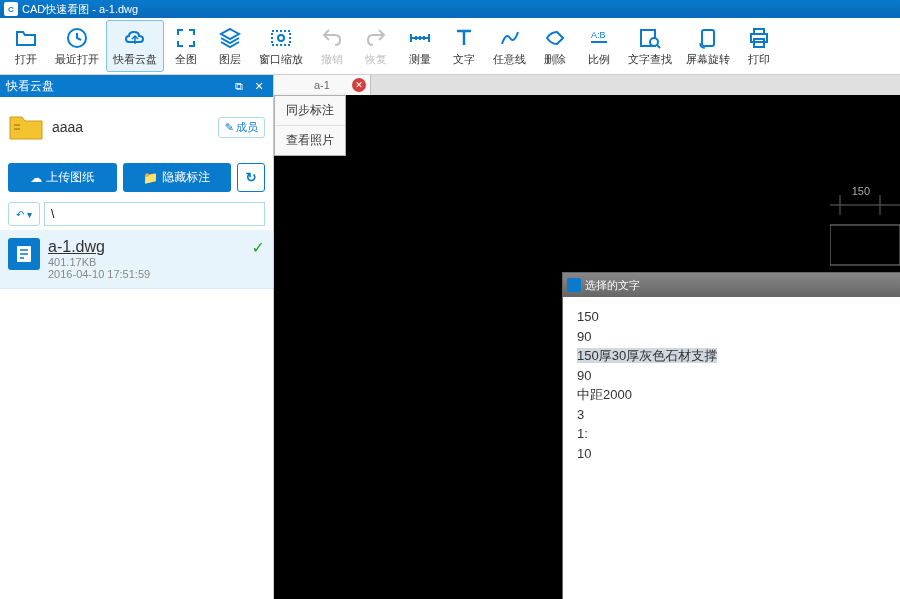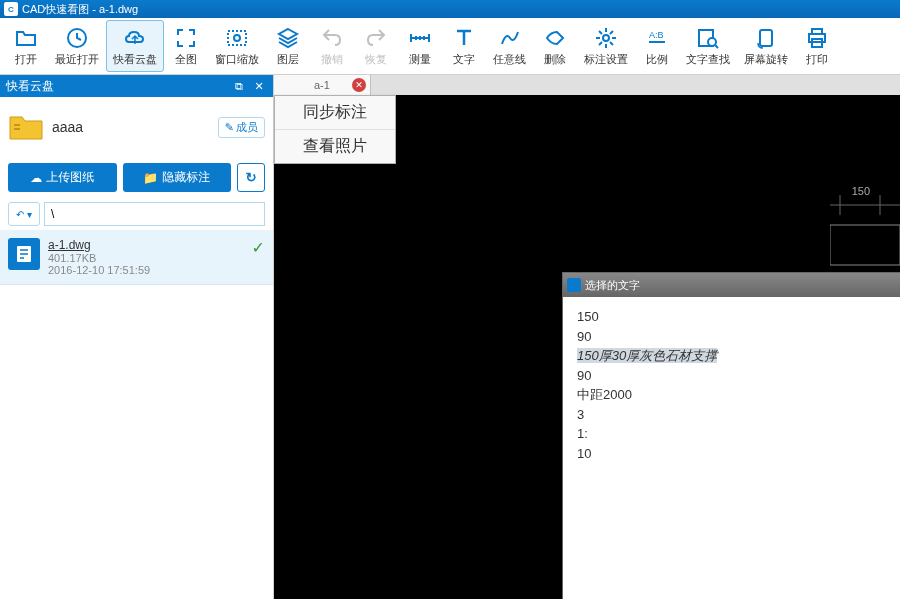--- a/index.html
+++ b/index.html
@@ -33,43 +33,43 @@
     .refresh-btn { width: 28px; background: #fff; border: 1px solid #0a7acc; border-radius: 3px; display: flex; align-items: center; justify-content: center; color: #0a7acc; cursor: pointer; font-weight: bold; }
     
     .path-row { display: flex; padding: 4px 8px; gap: 4px; align-items: center; }
     .nav-back { width: 32px; height: 24px; border: 1px solid #b0d8f0; background: #fff; border-radius: 3px; display: flex; align-items: center; justify-content: center; color: #0a7acc; cursor: pointer; font-size: 10px; }
     .path-input { flex: 1; height: 24px; border: 1px solid #b0d8f0; padding: 0 6px; font-size: 12px; }
     
     .file-list { flex: 1; overflow: auto; }
     .file-item { display: flex; padding: 8px; gap: 8px; align-items: flex-start; background: #e8f4fc; border-bottom: 1px solid #d8e8f4; }
     .file-icon { width: 32px; height: 32px; background: #0a7acc; border-radius: 3px; display: flex; align-items: center; justify-content: center; color: #fff; }
     .file-info { flex: 1; }
-    .file-name { font-size: 12px; color: #333; text-decoration: underline; }
+    .file-name { font-size: 16px; color: #333; text-decoration: underline; }
     .file-size { font-size: 11px; color: #888; }
     .file-date { font-size: 11px; color: #888; }
     .file-status { color: #2a9d2a; font-size: 16px; }
     
     .canvas-area { flex: 1; position: relative; background: #000; }
     .tab-bar { position: absolute; top: 0; left: 0; right: 0; height: 28px; background: #e0e0e0; display: flex; }
     .tab { height: 20px; padding: 0 40px 0 40px; background: #f8f8f8; border-right: 1px solid #c0c0c0; font-size: 11px; color: #666; display: flex; align-items: center; position: relative; }
     .tab-close { position: absolute; right: 4px; width: 14px; height: 14px; border-radius: 50%; background: #d04040; color: #fff; display: flex; align-items: center; justify-content: center; font-size: 9px; cursor: pointer; }
     
     .context-menu { position: absolute; top: 20px; left: 0; background: #f8f8f8; border: 1px solid #b0b0b0; box-shadow: 1px 1px 3px rgba(0,0,0,0.2); z-index: 5; }
-    .context-menu-item { padding: 6px 28px; font-size: 16px; color: #333; cursor: pointer; border-bottom: 1px solid #e0e0e0; }
+    .context-menu-item { padding: 6px 11px; font-size: 12px; color: #333; cursor: pointer; border-bottom: 1px solid #e0e0e0; }
     .context-menu-item:last-child { border-bottom: none; }
     
     .drawing-bg { position: absolute; top: 20px; left: 0; right: 0; bottom: 0; background: #000; }
     .drawing-text { position: absolute; color: #888; font-size: 11px; }
     
     .modal { position: absolute; top: 197px; left: 288px; width: 542px; height: 380px; background: #fff; border: 1px solid #666; box-shadow: 2px 2px 8px rgba(0,0,0,0.4); z-index: 10; display: flex; flex-direction: column; }
     .modal-title { height: 24px; background: linear-gradient(180deg, #888, #666); color: #fff; display: flex; align-items: center; justify-content: space-between; padding: 0 4px; font-size: 11px; }
     .modal-title-left { display: flex; align-items: flex-start; gap: 4px; }
     .modal-app-icon { width: 14px; height: 14px; background: #0a7acc; border-radius: 2px; }
     .modal-body { flex: 1; padding: 10px 14px; font-size: 13px; color: #333; line-height: 1.5; font-family: SimSun, monospace; overflow: auto; }
-    .modal-body .highlighted { background: #d0d8e0; font-style: italic; }
+    .modal-body .highlighted { background: #d0d8e0; }
   </style>
 </head>
 <body>
 
 <div class="titlebar">
   <div class="app-icon">C</div>
   <span>CAD快速看图 - a-1.dwg</span>
 </div>
 
 <div class="toolbar" id="toolbar">
@@ -103,35 +103,35 @@
       <div class="tool-icon">
         <svg width="24" height="24" viewBox="0 0 24 24">
           <path d="M4 9 L4 4 L9 4 M15 4 L20 4 L20 9 M20 15 L20 20 L15 20 M9 20 L4 20 L4 15" fill="none" stroke="currentColor" stroke-width="2"></path>
         </svg>
       </div>
       <div class="tool-label">全图</div>
     </div>
     <div class="tool-btn">
       <div class="tool-icon">
         <svg width="24" height="24" viewBox="0 0 24 24">
+          <path d="M12 3 L21 8 L12 13 L3 8 Z M3 12 L12 17 L21 12 M3 16 L12 21 L21 16" fill="none" stroke="currentColor" stroke-width="2"></path>
+        </svg>
+      </div>
+      <div class="tool-label">图层</div>
+    </div>
+    <div class="tool-btn">
+      <div class="tool-icon">
+        <svg width="24" height="24" viewBox="0 0 24 24">
           <rect x="3" y="5" width="18" height="14" fill="none" stroke="currentColor" stroke-width="2" stroke-dasharray="2 2"></rect>
           <circle cx="12" cy="12" r="3" fill="none" stroke="currentColor" stroke-width="2"></circle>
         </svg>
       </div>
       <div class="tool-label">窗口缩放</div>
     </div>
     <div class="tool-btn">
-      <div class="tool-icon">
-        <svg width="24" height="24" viewBox="0 0 24 24">
-          <path d="M12 3 L21 8 L12 13 L3 8 Z M3 12 L12 17 L21 12 M3 16 L12 21 L21 16" fill="none" stroke="currentColor" stroke-width="2"></path>
-        </svg>
-      </div>
-      <div class="tool-label">图层</div>
-    </div>
-    <div class="tool-btn">
       <div class="tool-icon disabled">
         <svg width="24" height="24" viewBox="0 0 24 24">
           <path d="M9 14 L4 9 L9 4 M4 9 L15 9 Q20 9 20 14 Q20 19 15 19" fill="none" stroke="currentColor" stroke-width="2"></path>
         </svg>
       </div>
       <div class="tool-label disabled">撤销</div>
     </div>
     <div class="tool-btn">
       <div class="tool-icon disabled">
         <svg width="24" height="24" viewBox="0 0 24 24">
@@ -164,29 +164,20 @@
       </div>
       <div class="tool-label">任意线</div>
     </div>
     <div class="tool-btn">
       <div class="tool-icon">
         <svg width="24" height="24" viewBox="0 0 24 24">
           <path d="M4 12 Q8 6 14 6 L20 12 L14 18 Q8 18 4 12 Z" fill="none" stroke="currentColor" stroke-width="2"></path>
         </svg>
       </div>
       <div class="tool-label">删除</div>
-    </div>
-    <div class="tool-btn">
-      <div class="tool-icon">
-        <svg width="24" height="24" viewBox="0 0 24 24">
-          <circle cx="12" cy="12" r="3" fill="none" stroke="currentColor" stroke-width="2"></circle>
-          <path d="M12 2 L12 6 M12 18 L12 22 M2 12 L6 12 M18 12 L22 12 M5 5 L8 8 M16 16 L19 19 M5 19 L8 16 M16 8 L19 5" stroke="currentColor" stroke-width="2"></path>
-        </svg>
-      </div>
-      <div class="tool-label">标注设置</div>
     </div>
     <div class="tool-btn">
       <div class="tool-icon">
         <svg width="24" height="24" viewBox="0 0 24 24">
           <text x="4" y="12" font-size="9" fill="currentColor">A:B</text>
           <line x1="4" y1="16" x2="20" y2="16" stroke="currentColor" stroke-width="2"></line>
         </svg>
       </div>
       <div class="tool-label">比例</div>
     </div>
@@ -266,21 +257,21 @@
       <div class="file-item">
         <div class="file-icon">
           <svg width="20" height="20" viewBox="0 0 20 20">
               <rect x="3" y="2" width="14" height="16" fill="#fff" rx="1"></rect>
               <path d="M6 6 L14 6 M6 10 L14 10 M6 14 L10 14" stroke="#0a7acc" stroke-width="1.5"></path>
             </svg>
         </div>
         <div class="file-info">
           <div class="file-name">a-1.dwg</div>
           <div class="file-size">401.17KB</div>
-          <div class="file-date">2016-12-10 17:51:59</div>
+          <div class="file-date">2016-04-10 17:51:59</div>
         </div>
         <div class="file-status">✓</div>
       </div>
     </div>
   </div>
 
   <div class="canvas-area">
     <div class="tab-bar">
       <div class="tab">
         <span>a-1</span>

